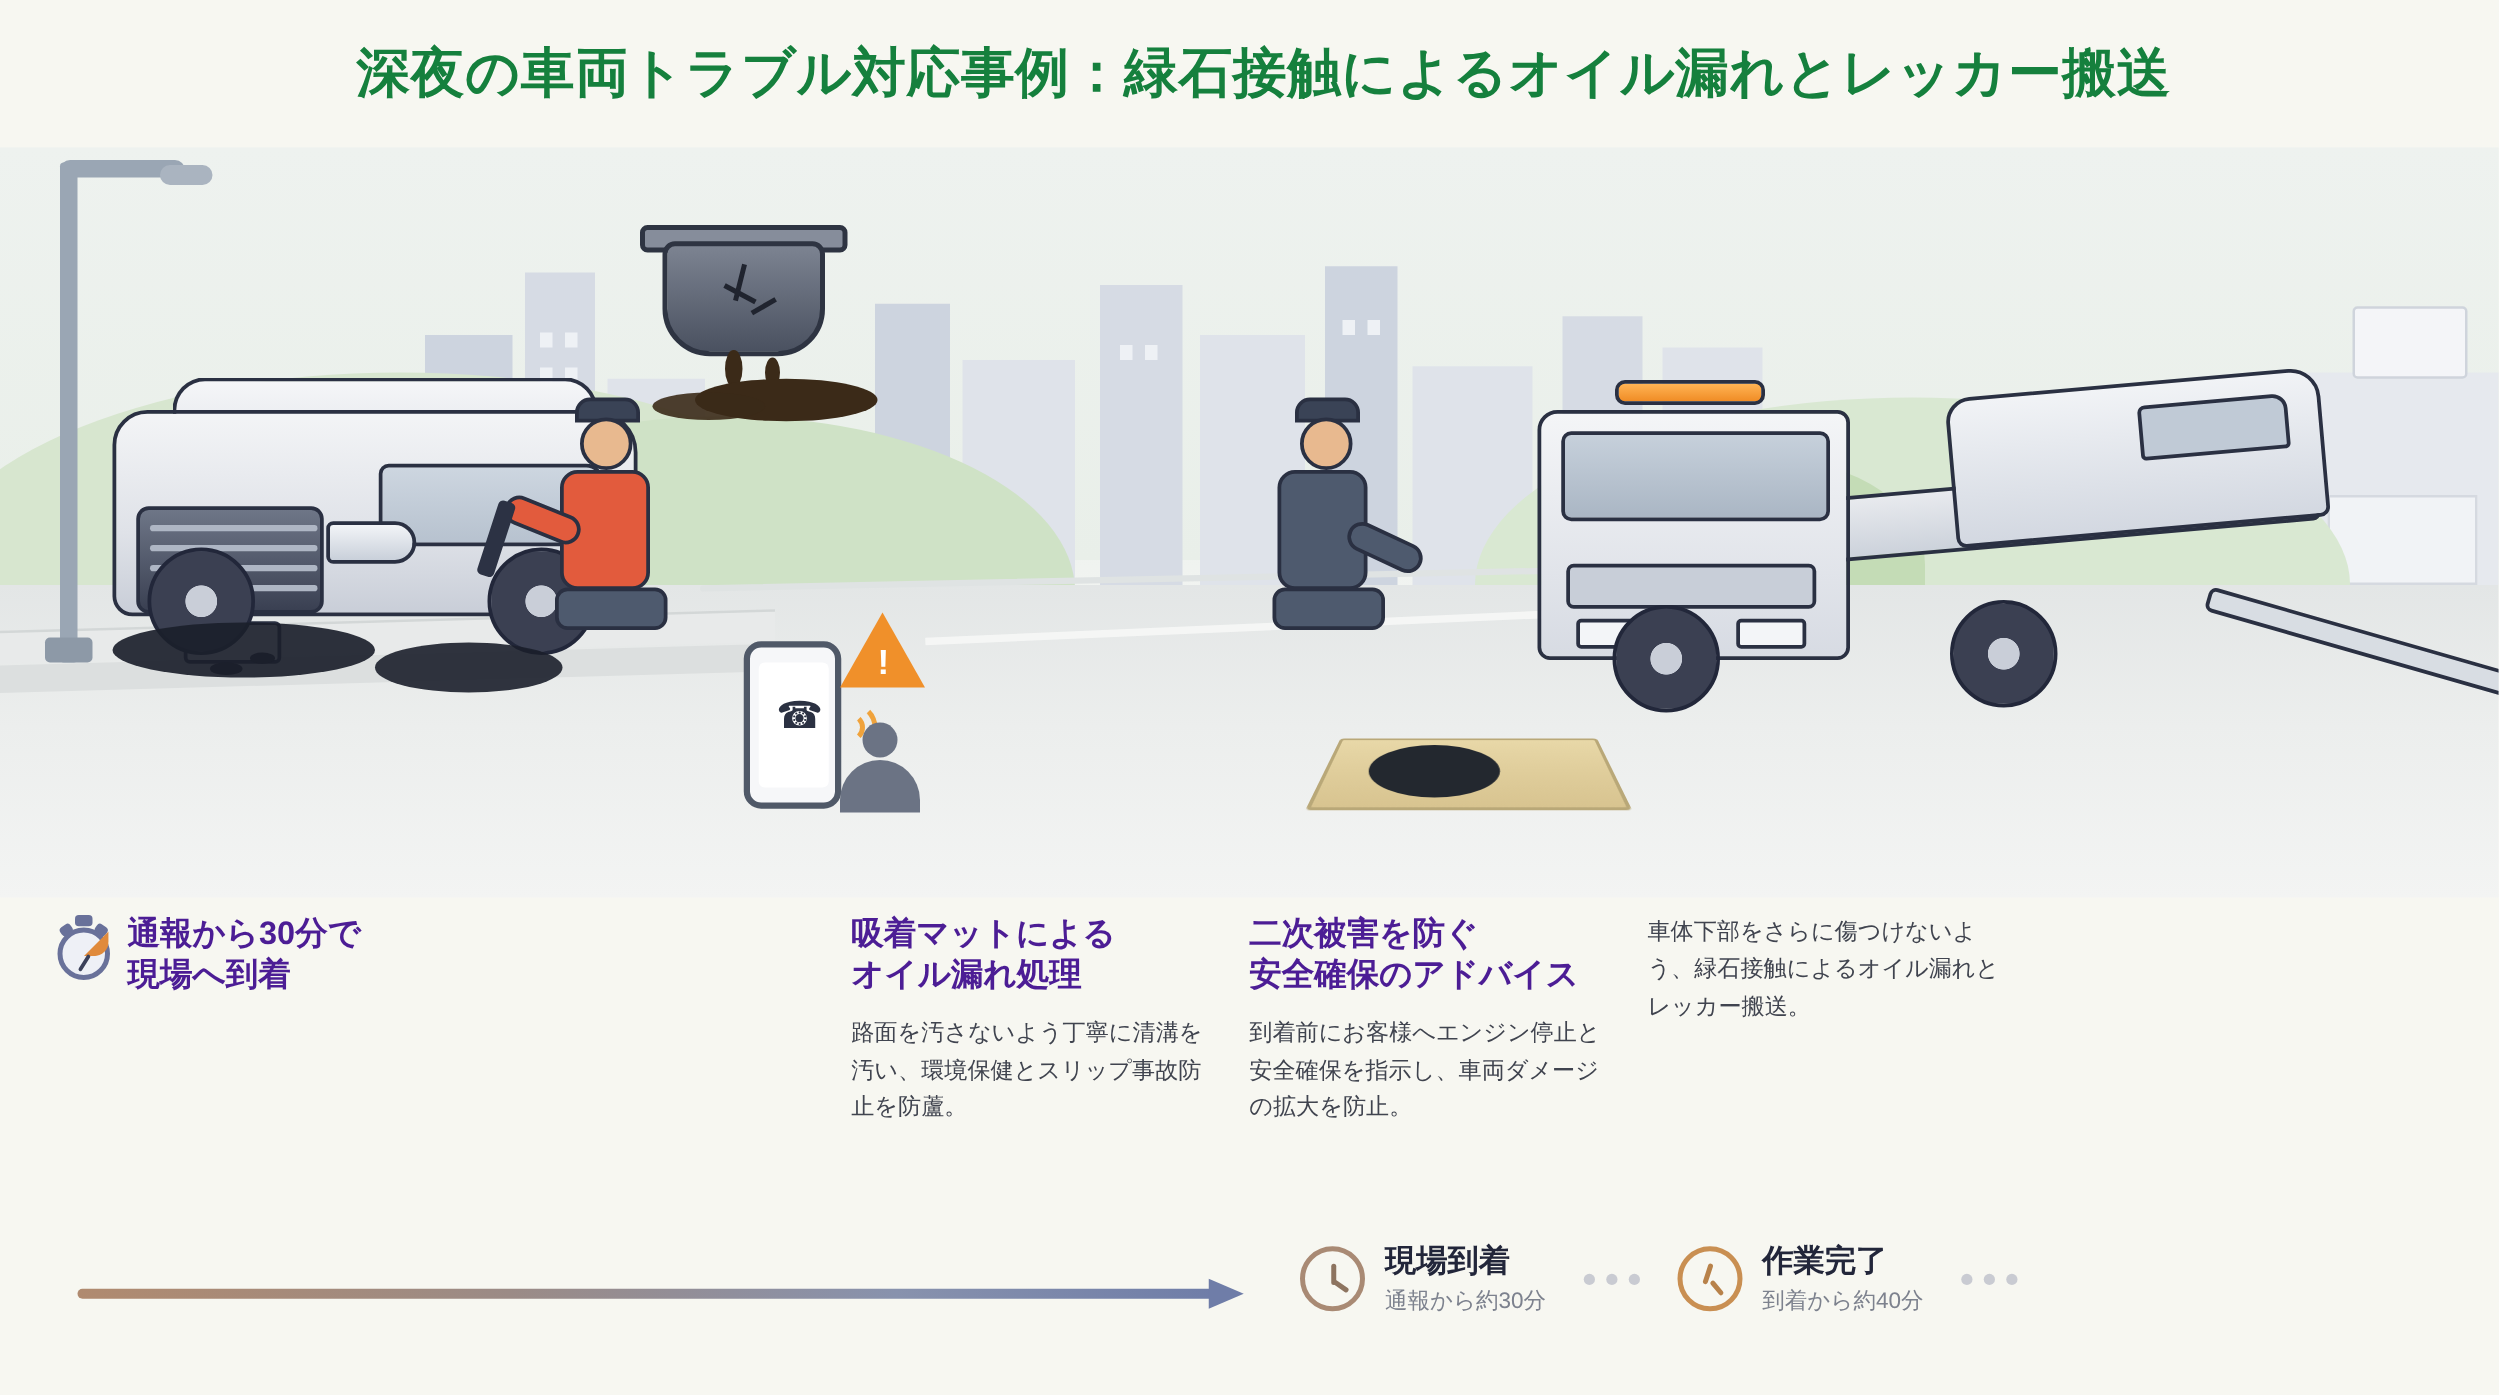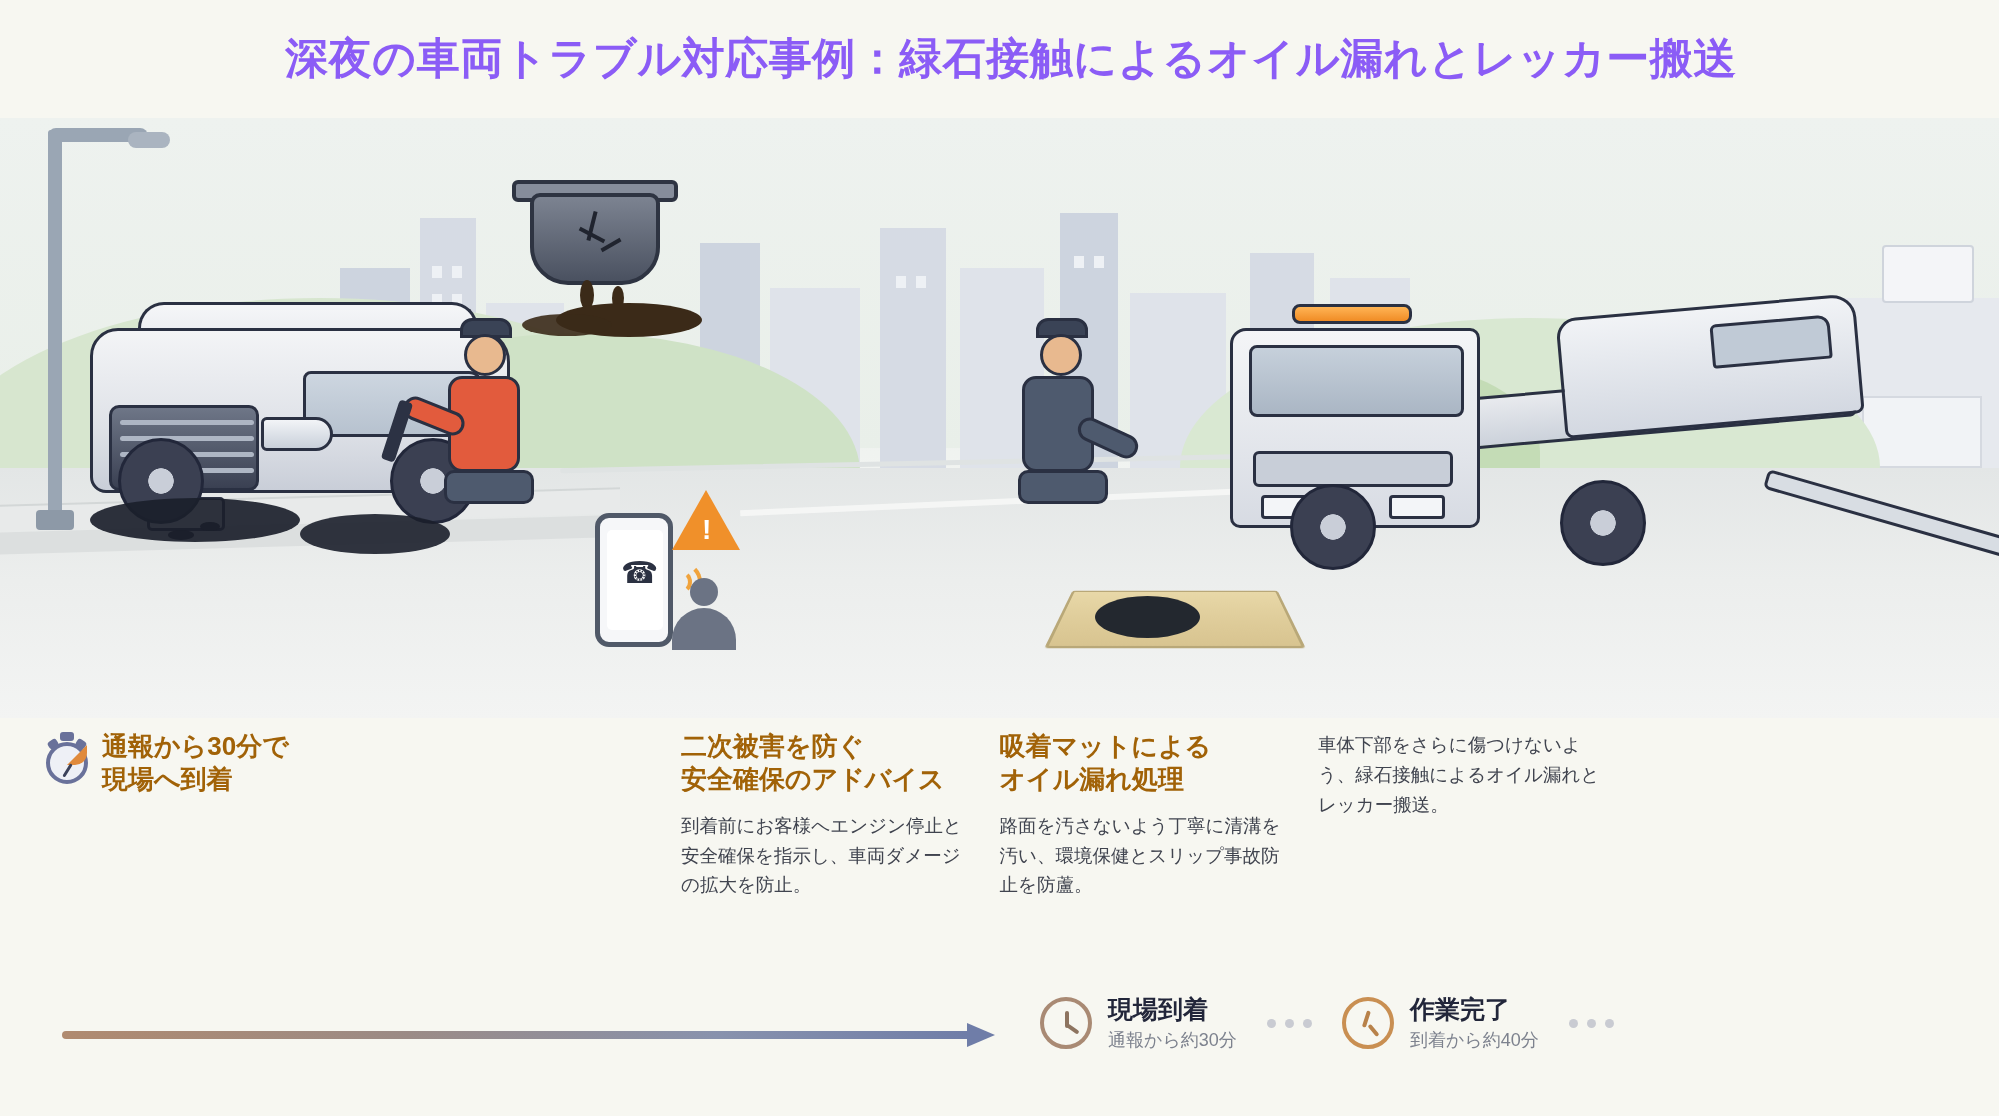--- a/index.html
+++ b/index.html
@@ -15,21 +15,21 @@
     background: #f7f7f1;
   }
 
   
   .title-bar {
     position: absolute; top: 0; left: 0; width: 1999px; height: 118px;
     background: #f7f7f1;
     display: flex; align-items: center; justify-content: center;
   }
   .title-text {
-    font-size: 43px; font-weight: bold; color: #8b5cf6;
+    font-size: 43px; font-weight: bold; color: #15803d;
     letter-spacing: 0.5px; white-space: nowrap; margin-left: 23px;
   }
 
   
   .scene {
     position: absolute; top: 118px; left: 0; width: 1999px; height: 600px;
     overflow: hidden;
     background: linear-gradient(180deg,#eef3ef 0%,#eaf0ea 38%,#f2f4f2 62%,#f6f6f4 100%);
   }
   .sky {
@@ -230,21 +230,21 @@
   .cols {
     position:absolute; top:730px; left:0; width:1999px; height:230px;
     display:flex; padding: 0 44px; gap: 0;
   }
   .col { width: 16.6666%; padding-right: 34px; }
   .col-head {
     display:flex; align-items:flex-start; gap:12px;
     margin-bottom: 14px;
   }
   .col-title {
-    font-size: 26px; font-weight:bold; color:#a16207; line-height:1.28;
+    font-size: 26px; font-weight:bold; color:#4c1d95; line-height:1.28;
   }
   .col-title .paren { font-size: 18px; font-weight:bold; }
   .col-body {
     font-size: 18.5px; color:#40444f; line-height:1.62;
   }
   .stopwatch {
     position:relative; flex: 0 0 auto; width:46px; height:50px; margin-top:2px;
   }
   .sw-face {
     position:absolute; left:2px; top:10px; width:42px; height:42px; border-radius:50%;
@@ -443,35 +443,35 @@
         </div>
       </div>
     </div>
 
     <div class="col">
     </div>
 
     <div class="col">
       <div class="col-head">
         <div class="col-title">
-          <div>二次被害を防ぐ</div>
-          <div>安全確保のアドバイス</div>
-        </div>
-      </div>
-      <div class="col-body">到着前にお客様へエンジン停止と安全確保を指示し、車両ダメージの拡大を防止。</div>
+          <div>吸着マットによる</div>
+          <div>オイル漏れ処理</div>
+        </div>
+      </div>
+      <div class="col-body">路面を汚さないよう丁寧に清溝を汚い、環境保健とスリップ事故防止を防蘆。</div>
     </div>
 
     <div class="col">
       <div class="col-head">
         <div class="col-title">
-          <div>吸着マットによる</div>
-          <div>オイル漏れ処理</div>
-        </div>
-      </div>
-      <div class="col-body">路面を汚さないよう丁寧に清溝を汚い、環境保健とスリップ事故防止を防蘆。</div>
+          <div>二次被害を防ぐ</div>
+          <div>安全確保のアドバイス</div>
+        </div>
+      </div>
+      <div class="col-body">到着前にお客様へエンジン停止と安全確保を指示し、車両ダメージの拡大を防止。</div>
     </div>
 
     <div class="col">
       <div class="col-body">車体下部をさらに傷つけないよう、緑石接触によるオイル漏れとレッカー搬送。</div>
     </div>
 
 
   </div>
 
   <div class="timeline">

